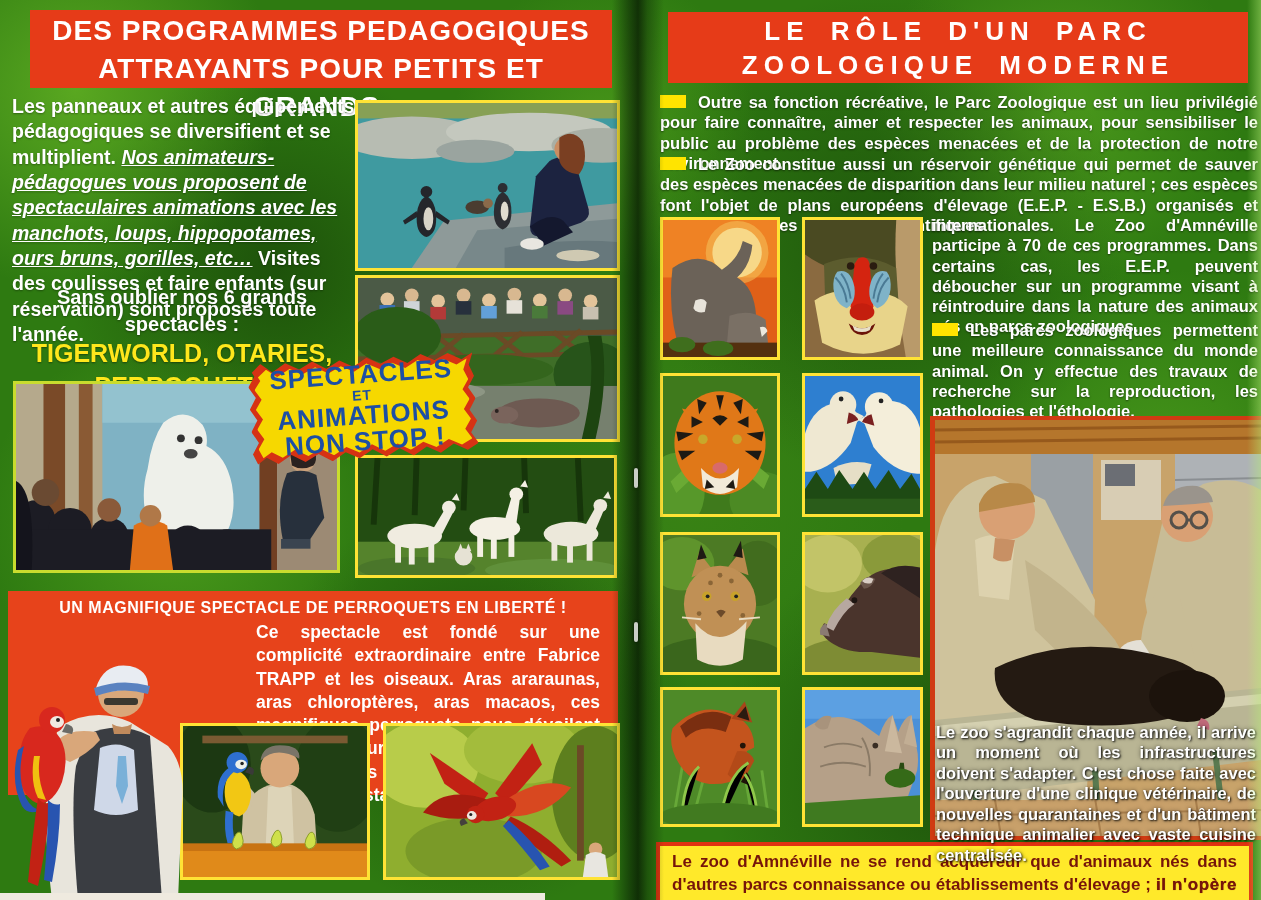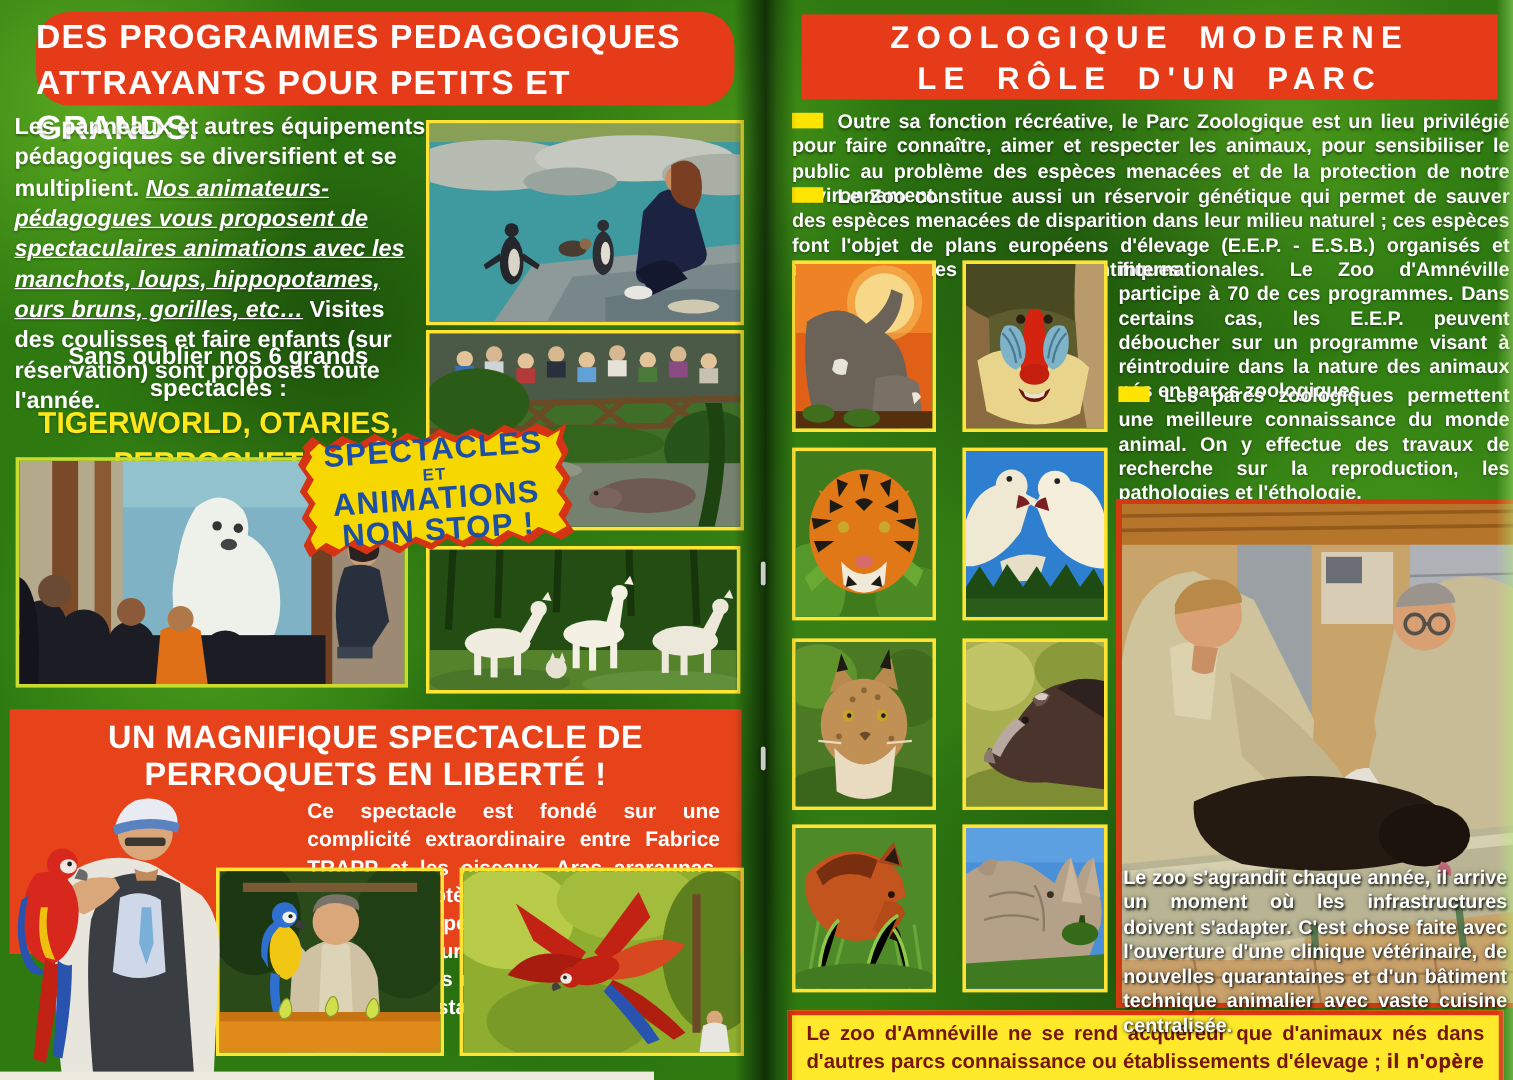--- a/index.html
+++ b/index.html
@@ -20,39 +20,39 @@
       radial-gradient(circle at 55% 55%, rgba(70,140,25,.45) 0, rgba(70,140,25,0) 25%);
   }
   .abs{position:absolute;}
   .photo{position:absolute;overflow:hidden;box-sizing:border-box;}
   .photo svg{display:block;width:100%;height:100%;}
   .yb{border:3px solid #ffe335;}
   .gb{border:3px solid #c9dc2e;}
 
   
   .banner-left{left:30px;top:10px;width:582px;height:78px;background:#e63b18;
-    color:#fff;font-weight:bold;text-align:left;font-size:28px;line-height:38px;
-    letter-spacing:1px;padding-top:2px;box-sizing:border-box;border-radius:28px;}
+    color:#fff;font-weight:bold;text-align:center;font-size:28px;line-height:38px;
+    letter-spacing:1px;padding-top:2px;box-sizing:border-box;}
   .intro{left:12px;top:94px;width:345px;color:#fff;font-weight:bold;
     font-size:19.5px;line-height:1.3;text-shadow:0 1px 2px rgba(0,0,0,.35);}
   .intro .it{font-style:italic;text-decoration:underline;}
   .spectacles{left:8px;top:284px;width:348px;text-align:center;color:#fff;
     font-weight:bold;font-size:20px;line-height:1.33;text-shadow:0 1px 2px rgba(0,0,0,.4);}
   .yellow{color:#ffe71c;}
   .starburst{left:250px;top:357px;width:226px;height:102px;transform:rotate(-4deg);z-index:4;}
   .star-red{position:absolute;inset:0;background:#d63214;
     clip-path:polygon(2% 8%,6% 0%,11% 9%,17% 1%,23% 8%,29% 1%,35% 9%,41% 2%,47% 9%,53% 1%,59% 8%,65% 2%,71% 9%,77% 1%,83% 8%,89% 2%,95% 9%,100% 3%,98% 15%,100% 26%,97% 37%,100% 48%,97% 59%,100% 70%,97% 81%,100% 92%,95% 98%,89% 91%,83% 99%,77% 92%,71% 100%,65% 92%,59% 99%,53% 91%,47% 99%,41% 92%,35% 100%,29% 92%,23% 99%,17% 91%,11% 99%,6% 92%,2% 98%,0% 88%,3% 77%,0% 66%,3% 55%,0% 44%,3% 33%,0% 22%,3% 12%);}
   .star-yellow{position:absolute;inset:6px;background:#f6d800;
     clip-path:polygon(2% 8%,6% 0%,11% 9%,17% 1%,23% 8%,29% 1%,35% 9%,41% 2%,47% 9%,53% 1%,59% 8%,65% 2%,71% 9%,77% 1%,83% 8%,89% 2%,95% 9%,100% 3%,98% 15%,100% 26%,97% 37%,100% 48%,97% 59%,100% 70%,97% 81%,100% 92%,95% 98%,89% 91%,83% 99%,77% 92%,71% 100%,65% 92%,59% 99%,53% 91%,47% 99%,41% 92%,35% 100%,29% 92%,23% 99%,17% 91%,11% 99%,6% 92%,2% 98%,0% 88%,3% 77%,0% 66%,3% 55%,0% 44%,3% 33%,0% 22%,3% 12%);}
   .star-text{position:absolute;inset:0;display:flex;flex-direction:column;align-items:center;
     justify-content:center;color:#1d4fa4;font-weight:bold;line-height:1.02;letter-spacing:1px;}
   .star-text .big{font-size:26px;} .star-text .small{font-size:14px;}
   .parrot-panel{left:8px;top:591px;width:610px;height:204px;background:#e7431b;box-sizing:border-box;
     padding:6px 12px 0 12px;color:#fff;}
-  .parrot-title{text-align:center;font-weight:bold;font-size:27px;letter-spacing:.5px;margin:2px 0 4px 0;}
+  .parrot-title{text-align:center;font-weight:bold;font-size:16px;letter-spacing:.5px;margin:2px 0 4px 0;}
   .parrot-body{font-weight:bold;font-size:17.5px;line-height:1.33;text-align:justify;
     margin-left:28px;margin-right:6px;}
   .cutout-spacer{float:left;width:208px;height:150px;margin-top:28px;}
 
   
   .banner-right{left:668px;top:12px;width:580px;height:71px;background:#e63b18;color:#fff;
     font-weight:bold;text-align:center;font-size:26px;line-height:34px;letter-spacing:6px;
     word-spacing:8px;padding-top:2px;box-sizing:border-box;}
   .rpar{color:#fff;font-weight:bold;font-size:16.5px;line-height:1.23;text-align:justify;
     text-shadow:0 1px 2px rgba(0,0,0,.5);}
@@ -364,22 +364,22 @@
         <path d="M126 98 Q150 118 168 146 L158 150 Q138 124 120 104z" fill="#2854b0"></path>
       </g>
       <g>
         <circle cx="215" cy="128" r="7" fill="#d9a77a"></circle>
         <path d="M205 134 q10 -6 20 0 l3 23 -26 0z" fill="#e8e6e0"></path>
       </g>
     </svg>
   </div>
 
   <div class="abs banner-right">
+    <div>LE RÔLE D'UN PARC</div>
     <div>ZOOLOGIQUE MODERNE</div>
-    <div>LE RÔLE D'UN PARC</div>
   </div>
 
   <div class="abs rpar" style="left:660px;top:92px;width:598px;">
     <span class="bullet"></span><span>Outre sa fonction récréative, le Parc Zoologique est un lieu privilégié pour faire connaître, aimer et respecter les animaux, pour sensibiliser le public au problème des espèces menacées et de la protection de notre environnement.</span>
   </div>
 
   <div class="abs rpar" style="left:660px;top:154px;width:598px;">
     <span class="bullet"></span><span>Le Zoo constitue aussi un réservoir génétique qui permet de sauver des espèces menacées de disparition dans leur milieu naturel ; ces espèces font l'objet de plans européens d'élevage (E.E.P. - E.S.B.) organisés et contrôlés par des instances scientifiques</span>
   </div>
 

